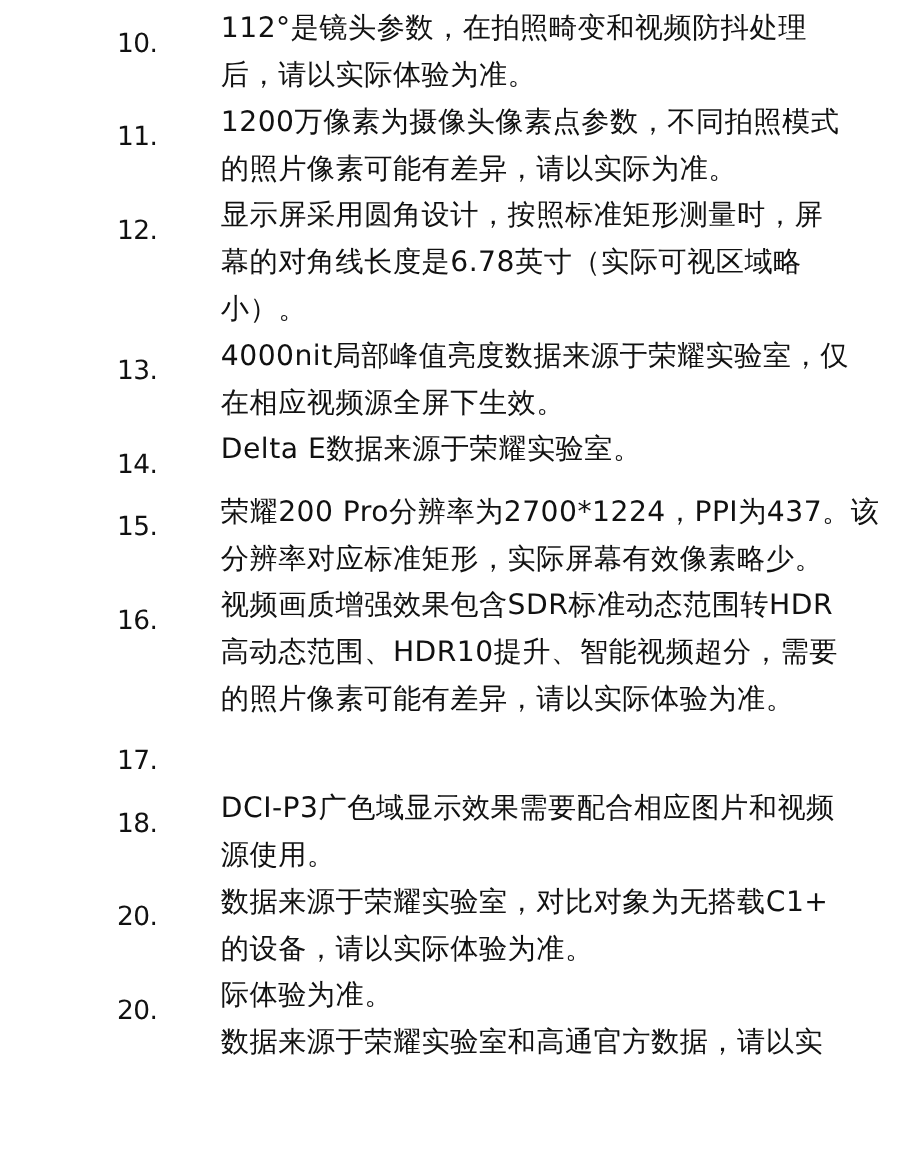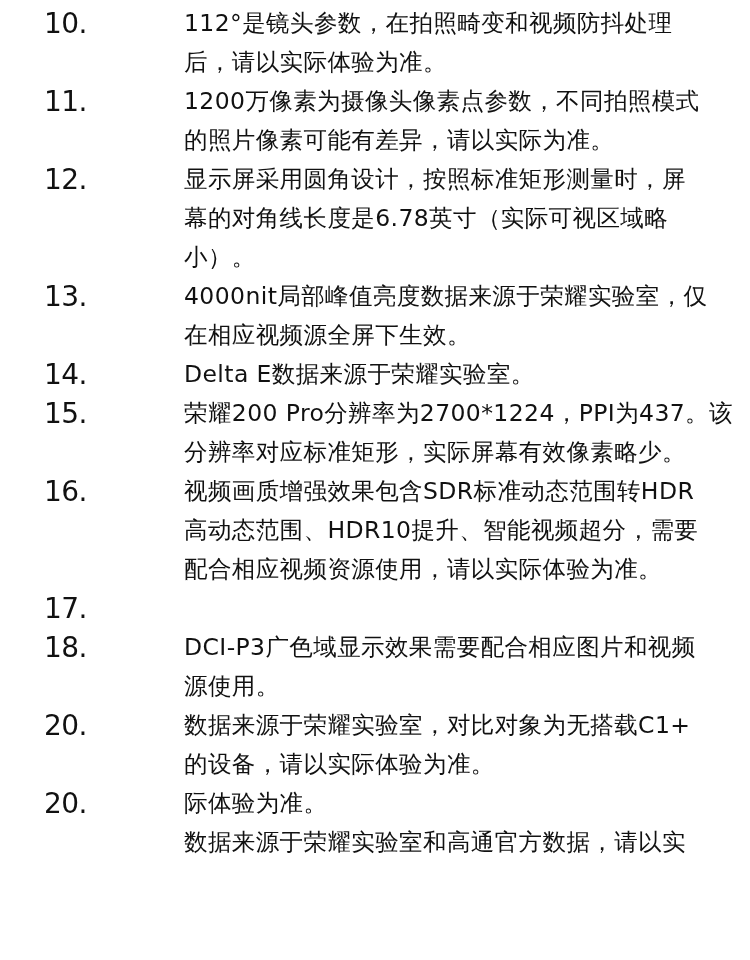--- a/index.html
+++ b/index.html
@@ -24,26 +24,27 @@
     .note {
       position: relative;
       display: flex;
       flex-direction: row;
       align-items: flex-start;
     }
     .note-num {
       width: 137px;
       box-sizing: border-box;
       padding-right: 6px;
-      text-align: center;
-      font-size: 28px;
+      text-align: right;
+      font-size: 22px;
       line-height: 39px;
       height: 39px;
       letter-spacing: -0.5px;
       flex: 0 0 137px;
+      margin-top: 13px;
     }
     .note-body {
       flex: 0 0 auto;
       width: 520px;
     }
     .note-line {
       display: block;
       white-space: nowrap;
       font-size: 23.5px;
       line-height: 39px;
@@ -103,21 +104,21 @@
       <span class="note-line">荣耀200 Pro分辨率为2700*1224，PPI为437。该</span>
       <span class="note-line">分辨率对应标准矩形，实际屏幕有效像素略少。</span>
     </div>
   </div>
 
   <div class="note">
     <span class="note-num">16.</span>
     <div class="note-body">
       <span class="note-line">视频画质增强效果包含SDR标准动态范围转HDR</span>
       <span class="note-line">高动态范围、HDR10提升、智能视频超分，需要</span>
-      <span class="note-line">配合相应视频资源使用，请以实际体验为准。</span>
+      <span class="note-line">的照片像素可能有差异，请以实际体验为准。</span>
     </div>
   </div>
 
   <div class="note">
     <span class="note-num">17.</span>
   </div>
 
   <div class="note">
     <span class="note-num">18.</span>
     <div class="note-body">

